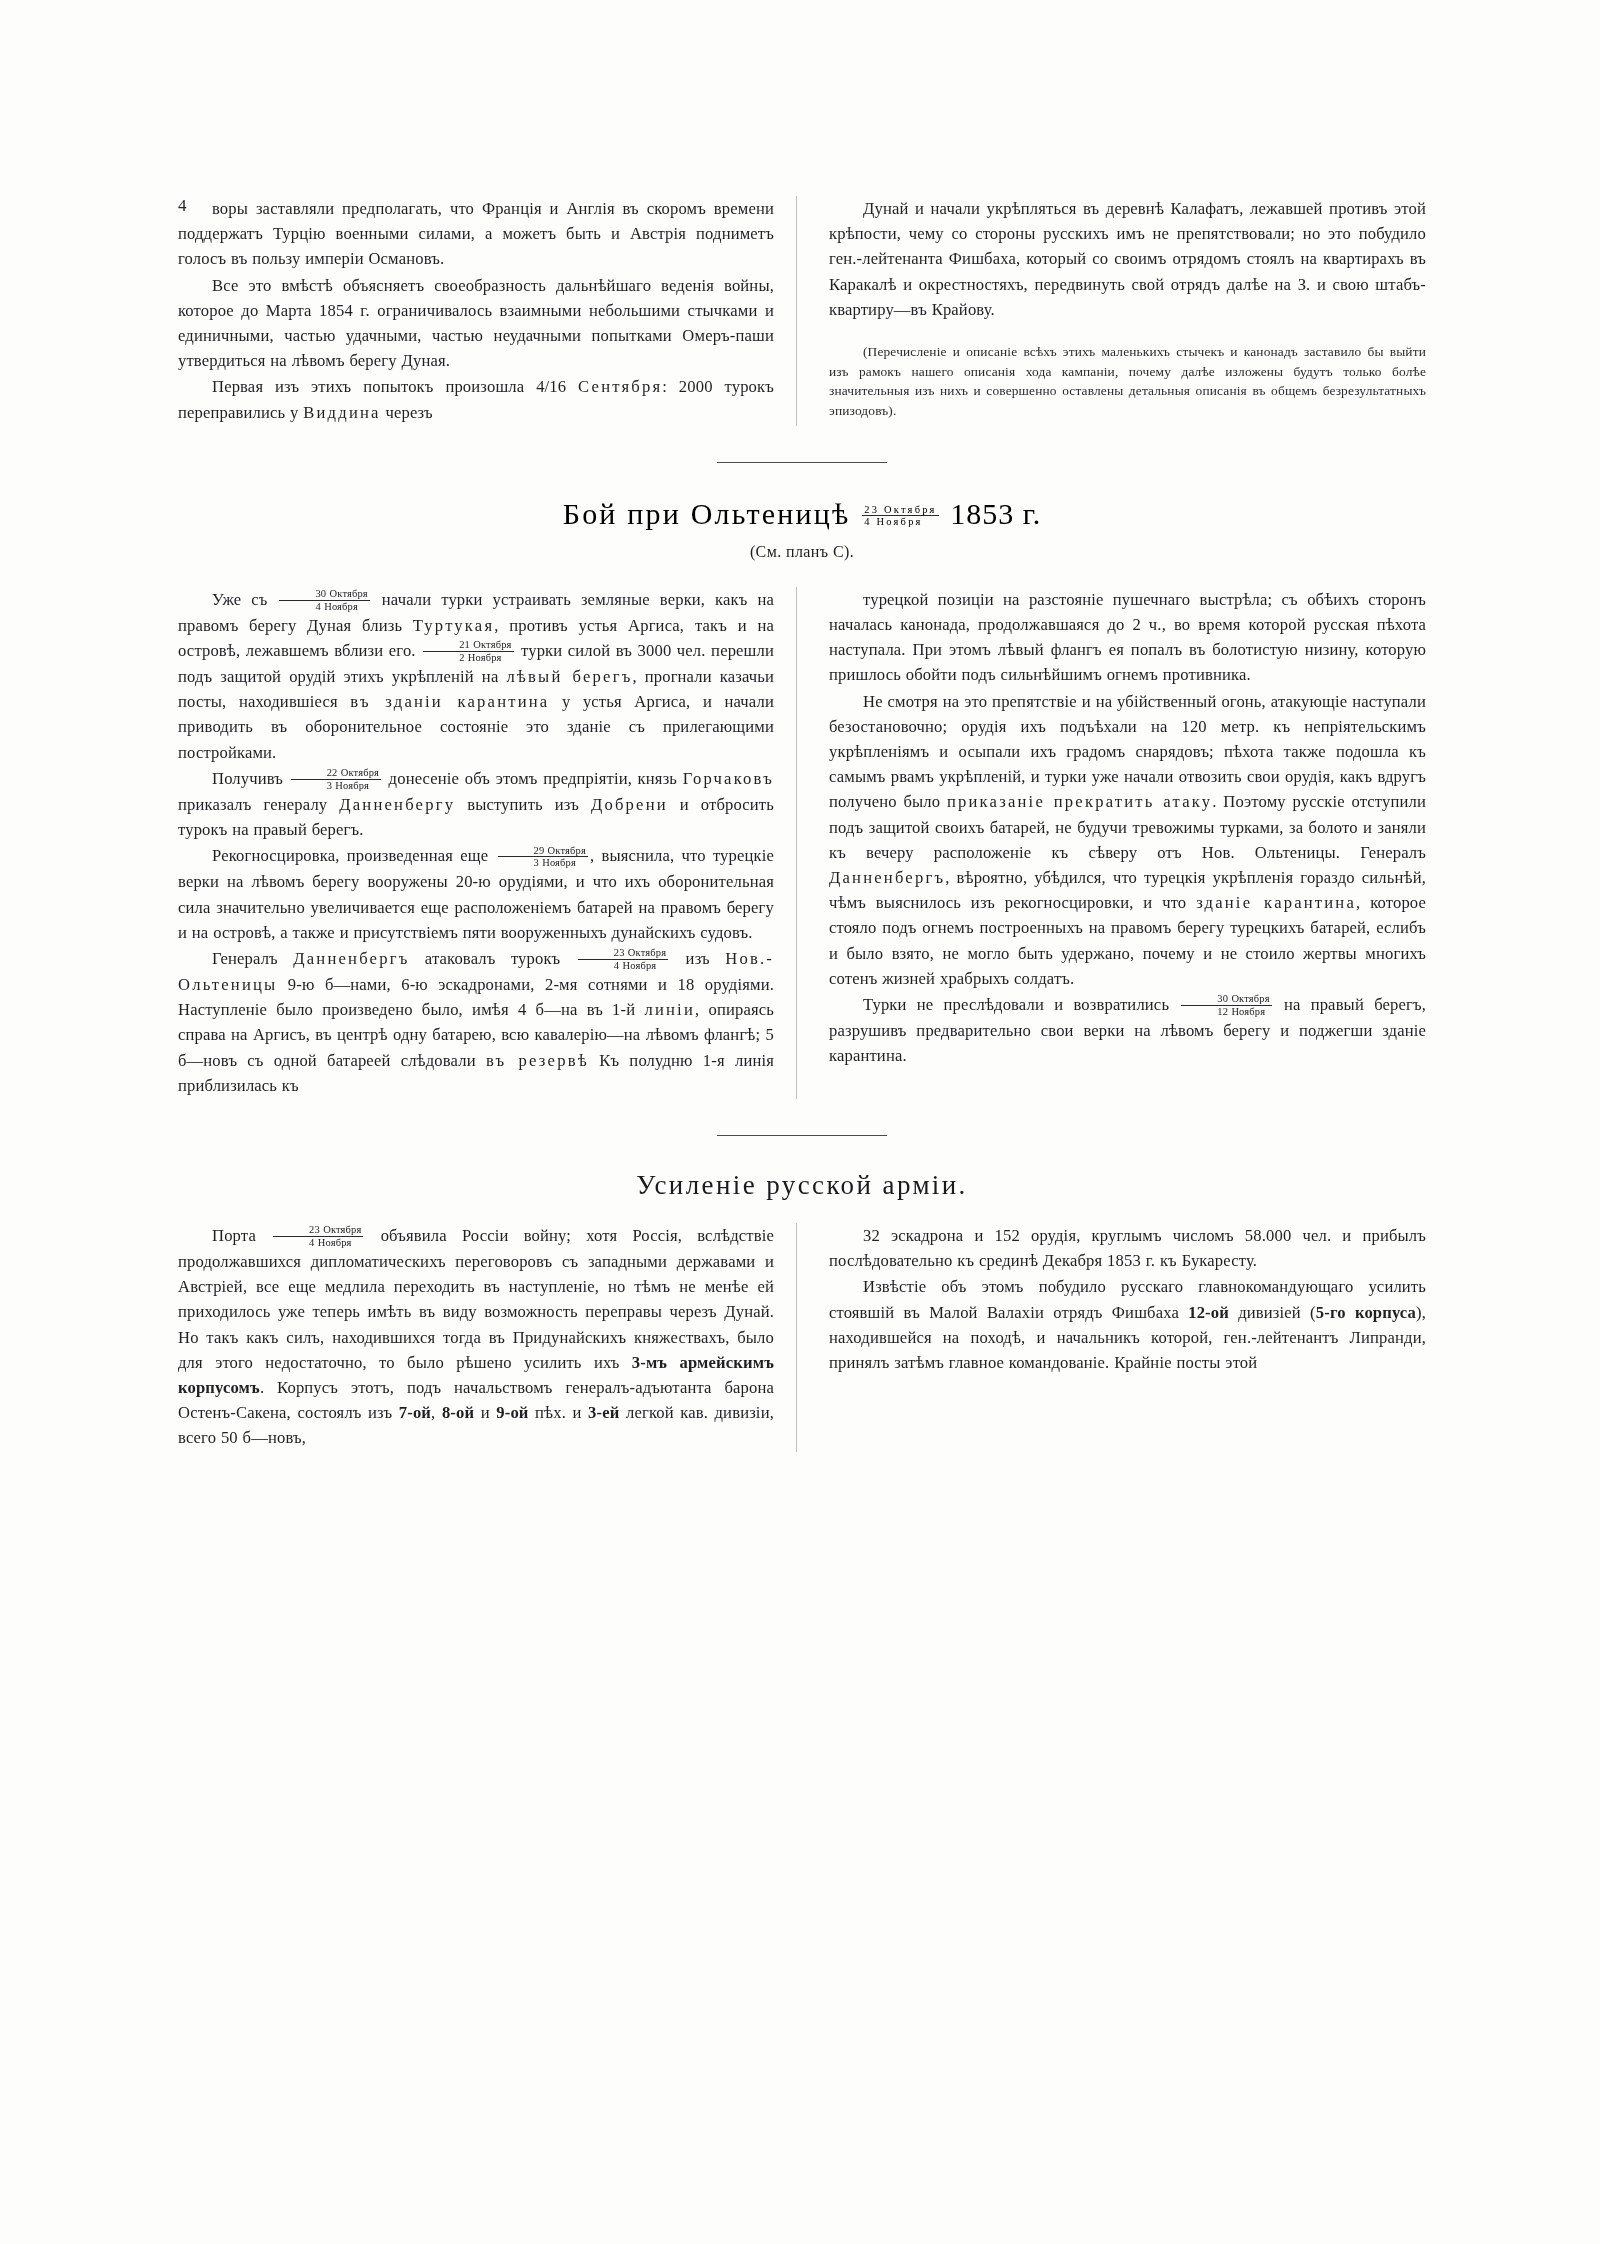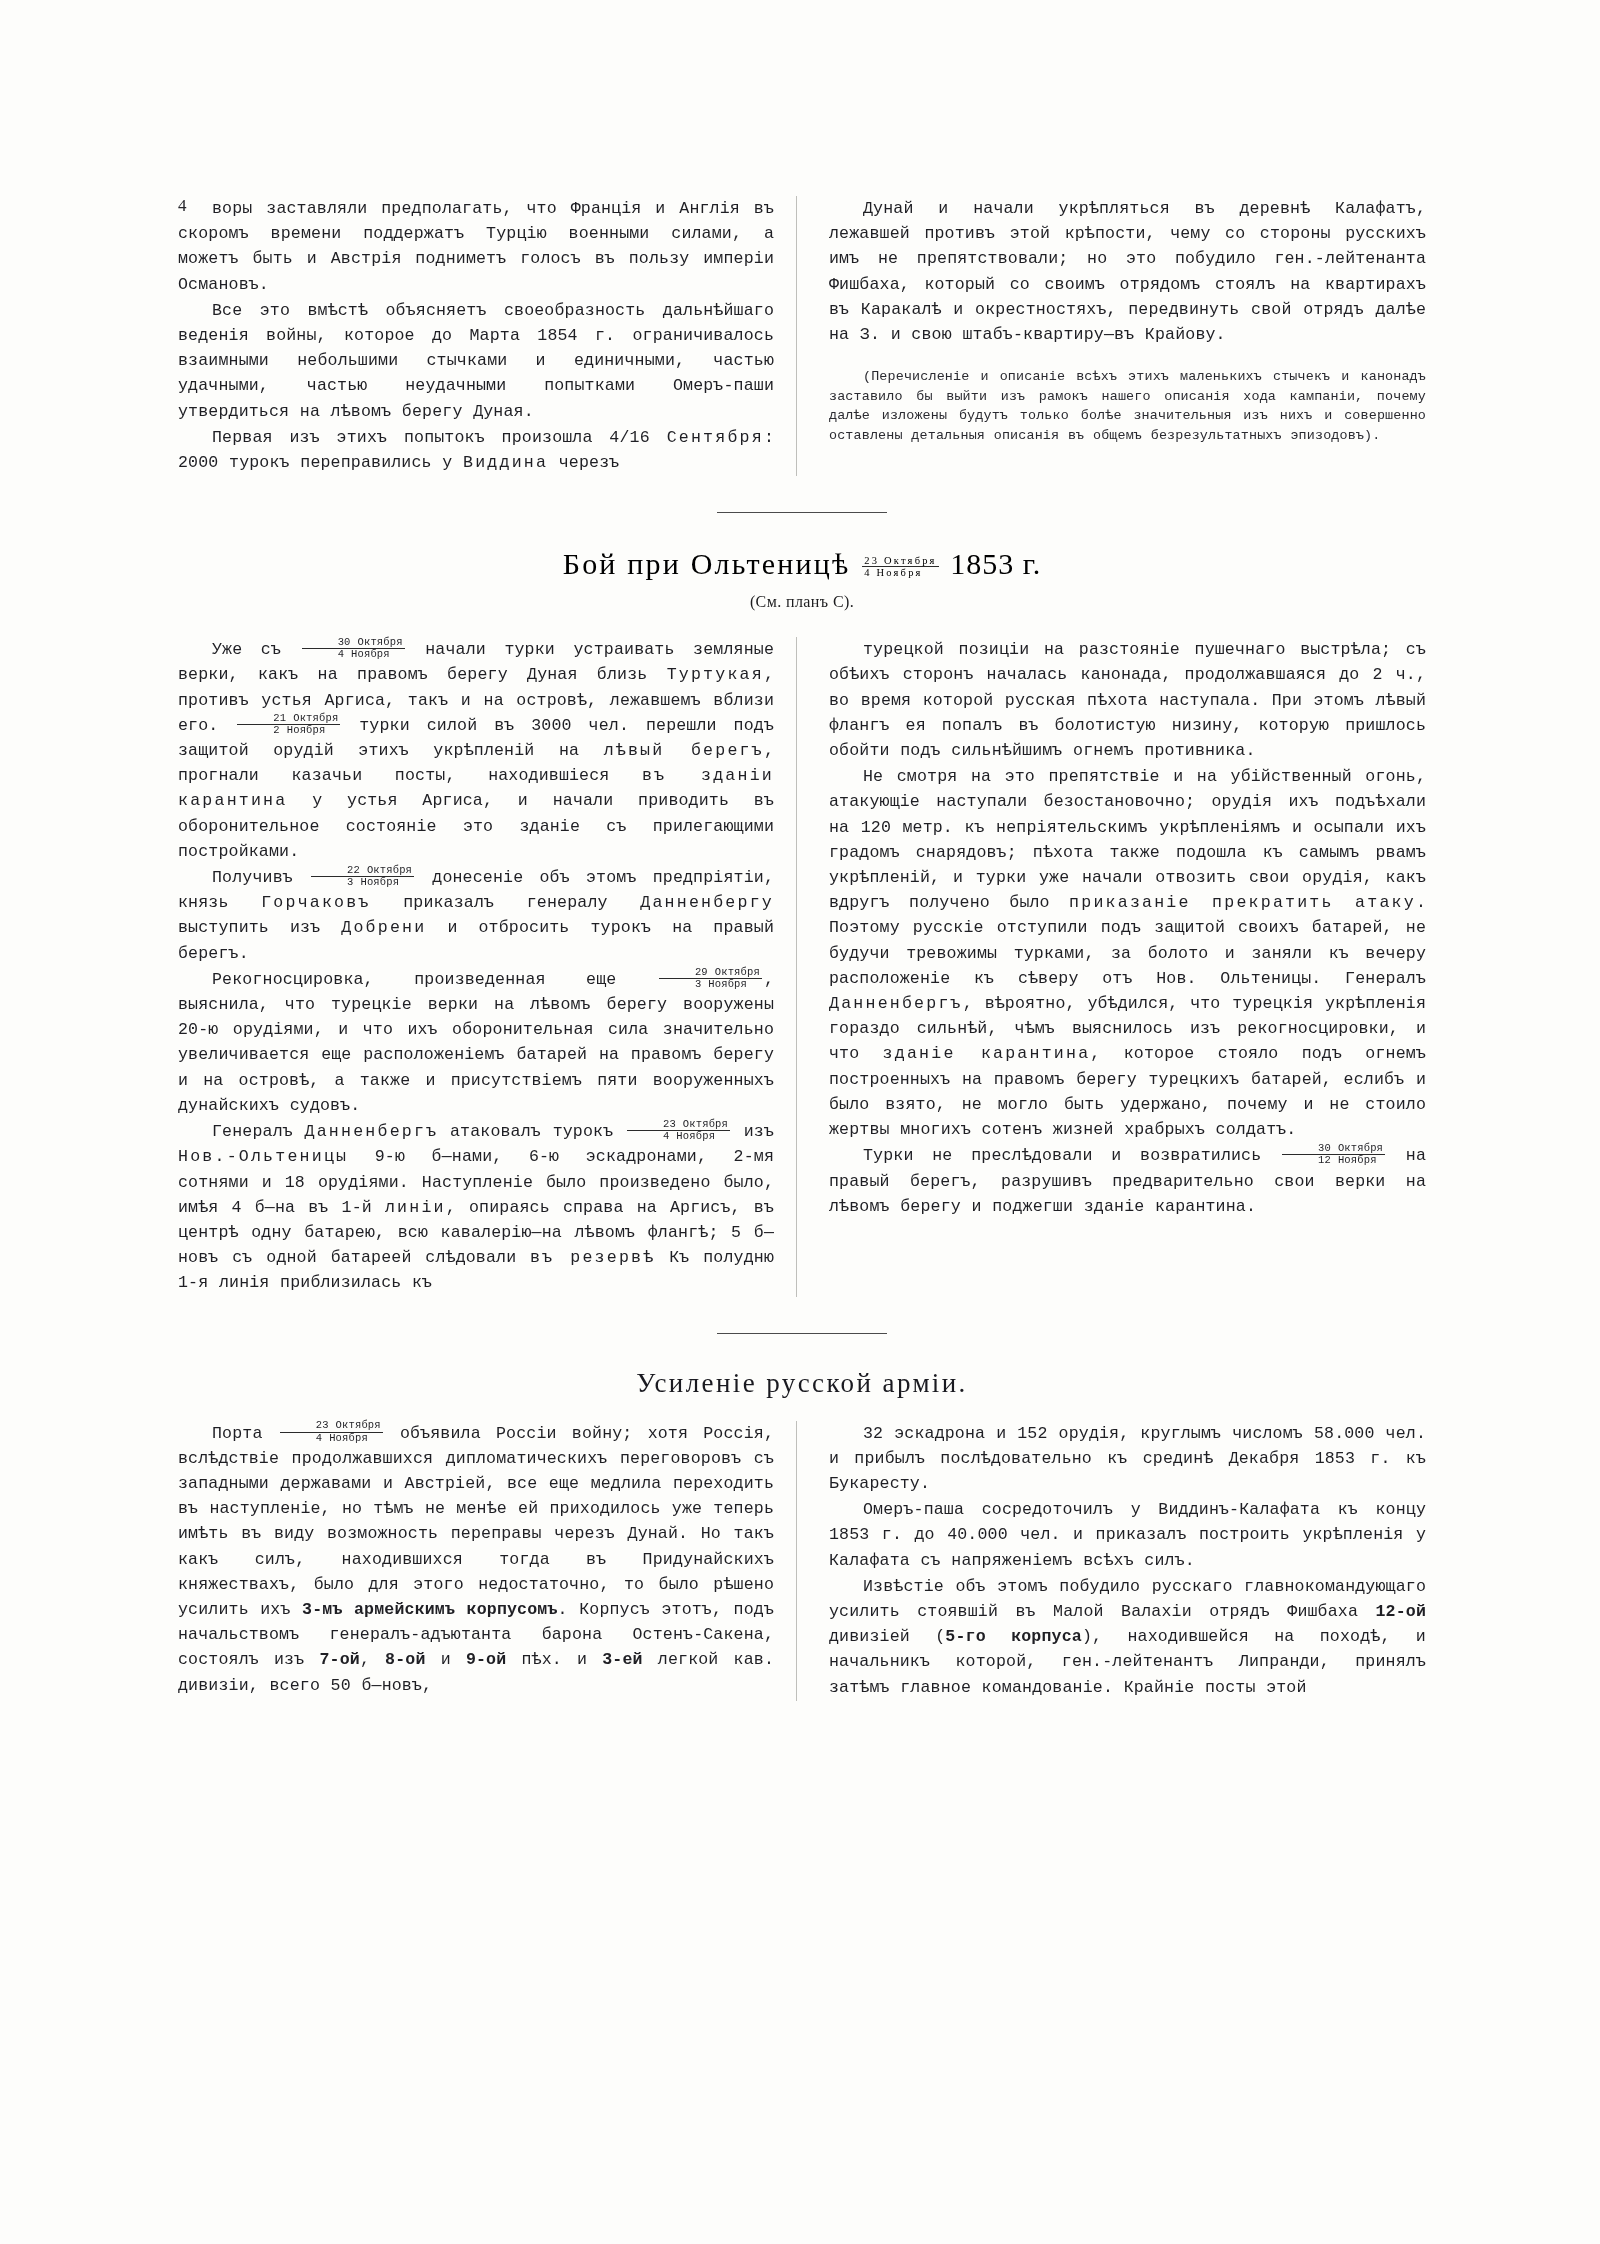--- a/index.html
+++ b/index.html
@@ -33,21 +33,20 @@
     top: 196px;
     font-size: 17px;
     font-family: "Liberation Serif", serif;
     color: #24242a;
     letter-spacing: .5px;
   }
   .columns {
     display: flex;
     gap: 32px;
     width: 1248px;
-    font-family: Liberation Mono, monospace;
   }
   .col {
     width: 602px;
   }
   .col.left { border-right: 1px solid #bfbfbb; padding-right: 22px; box-sizing: border-box; width: 624px;}
   .col.right { padding-left: 0px; width: 602px;}
   p {
     margin: 0 0 1px 0;
     font-size: 16.6px;
     line-height: 25.2px;
@@ -163,20 +162,19 @@
     <div class="rule"></div>
 
     <div class="sec2">
       <h2 class="section2">Усиленіе русской арміи.</h2>
       <div class="columns">
         <div class="col left" id="s2-left">
             <p><span>Порта </span><span class="frac"><span class="num">23 Октября</span><span class="den">4 Ноября</span></span><span> объявила Россіи войну; хотя Россія, вслѣдствіе продолжавшихся дипломатическихъ переговоровъ съ западными державами и Австріей, все еще медлила переходить въ наступленіе, но тѣмъ не менѣе ей приходилось уже теперь имѣть въ виду возможность переправы черезъ Дунай. Но такъ какъ силъ, находившихся тогда въ Придунайскихъ княжествахъ, было для этого недостаточно, то было рѣшено усилить ихъ </span><span class="bold">3-мъ армейскимъ корпусомъ</span><span>. Корпусъ этотъ, подъ начальствомъ генералъ-адъютанта барона Остенъ-Сакена, состоялъ изъ </span><span class="bold">7-ой</span><span>, </span><span class="bold">8-ой</span><span> и </span><span class="bold">9-ой</span><span> пѣх. и </span><span class="bold">3-ей</span><span> легкой кав. дивизіи, всего 50 б—новъ,</span></p>
           </div>
         <div class="col right" id="s2-right">
             <p><span>32 эскадрона и 152 орудія, круглымъ числомъ 58.000 чел. и прибылъ послѣдовательно къ срединѣ Декабря 1853 г. къ Букаресту.</span></p>
-            <p><span>Омеръ-паша сосредоточилъ у Виддинъ-Калафата къ концу 1853 г. до 40.000 чел. и приказалъ построить укрѣпленія у Калафата съ напряженіемъ всѣхъ силъ.</span></p>
             <p><span>Извѣстіе объ этомъ побудило русскаго главнокомандующаго усилить стоявшій въ Малой Валахіи отрядъ Фишбаха </span><span class="bold">12-ой</span><span> дивизіей (</span><span class="bold">5-го корпуса</span><span>), находившейся на походѣ, и начальникъ которой, ген.-лейтенантъ Липранди, принялъ затѣмъ главное командованіе. Крайніе посты этой</span></p>
           </div>
       </div>
     </div>
 
   </div>
 </div>
 
 </body></html>

